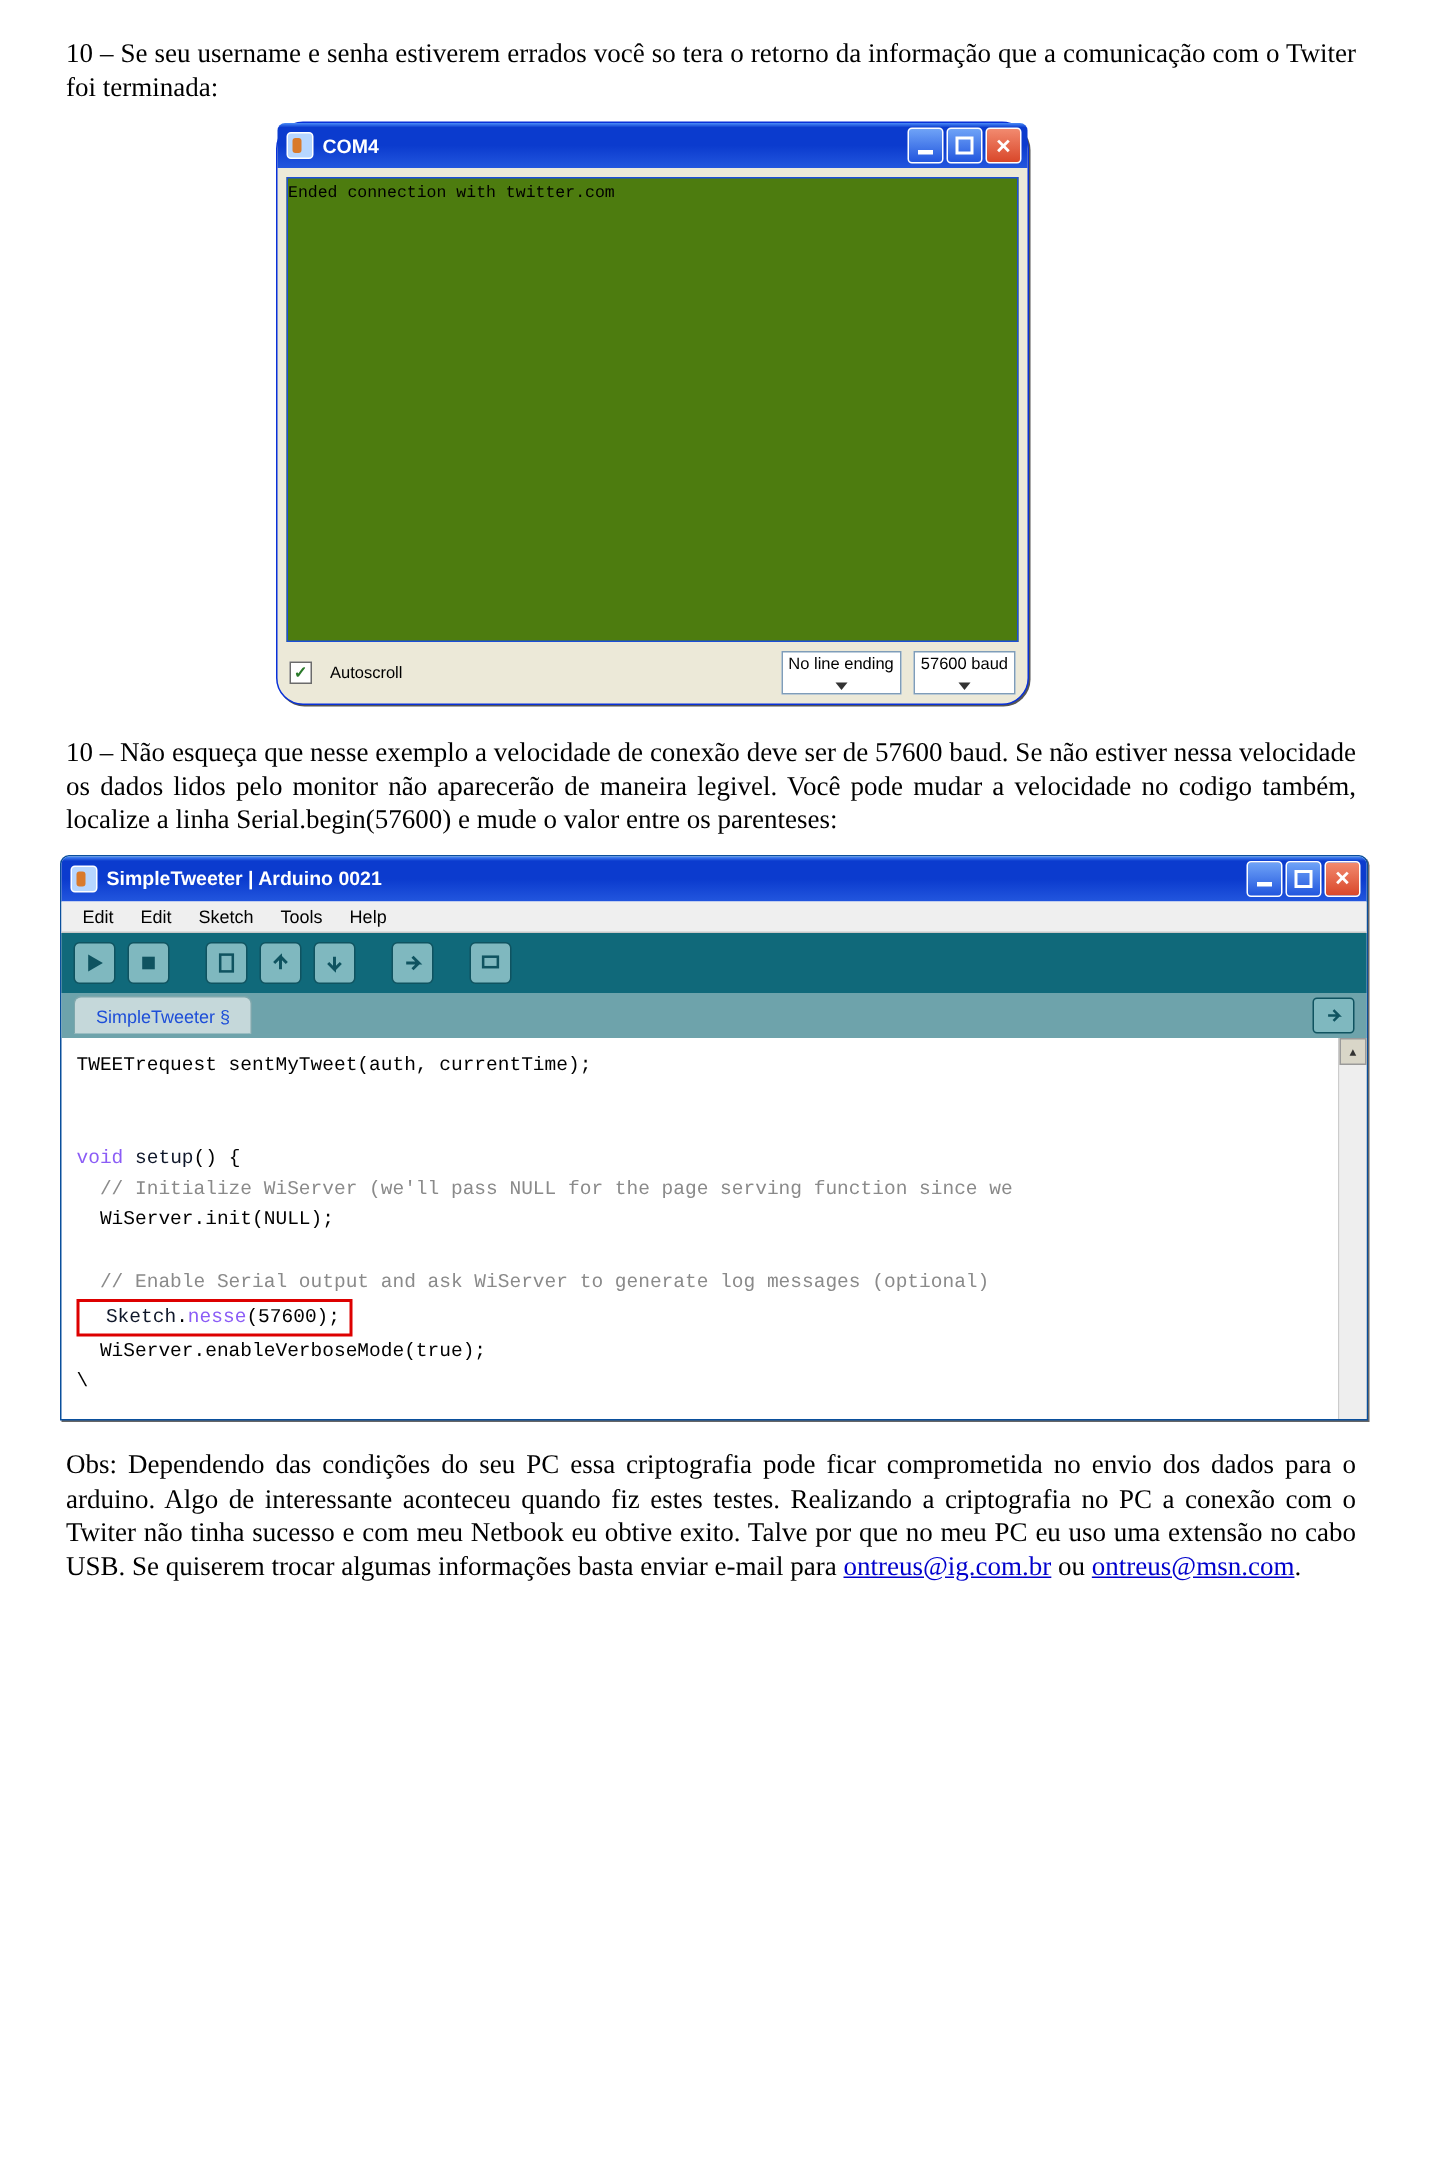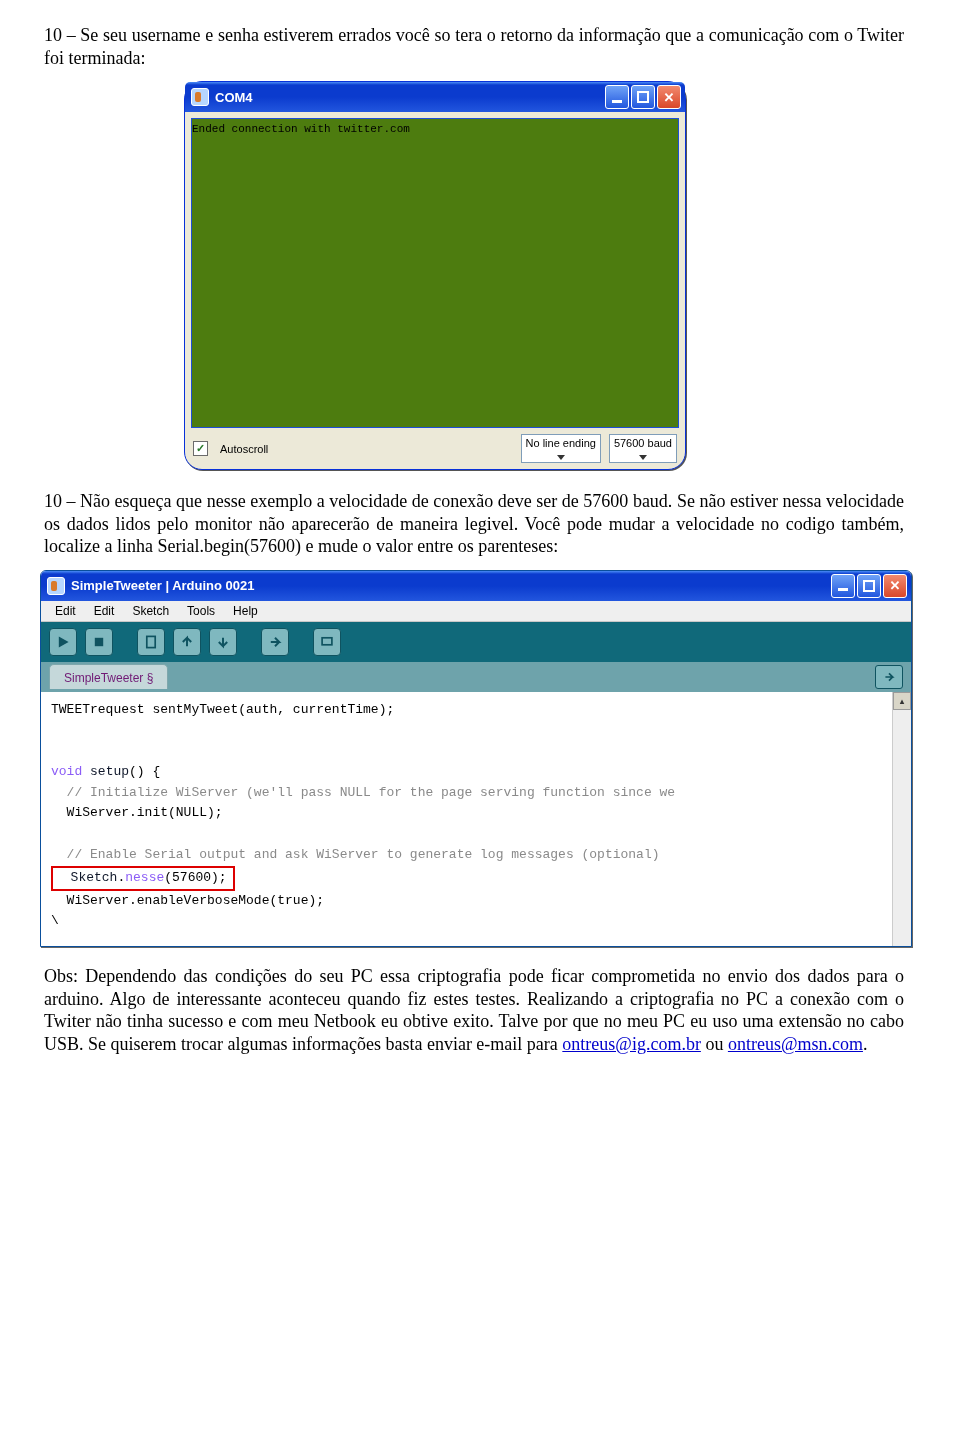--- a/index.html
+++ b/index.html
@@ -151,21 +151,21 @@
   .tbtn svg { width:14px; height:14px; }
   .toolbar .tsep { width:8px; }
   .statusbar {
     background:#6ea3ab;
     height:30px;
     display:flex; align-items:center; justify-content:space-between;
     padding: 0;
   }
   .tab {
     background:#c5d8da;
-    color:#701a75;
+    color:#1d4ed8;
     font:12px Tahoma,sans-serif;
     padding:6px 14px 4px 14px;
     margin-left:8px;
     border-radius:5px 5px 0 0;
     border:1px solid #7ea7ac;
     border-bottom:none;
   }
   .sb-right {
     width:26px; height:22px;
     background:#7fb8bf;

